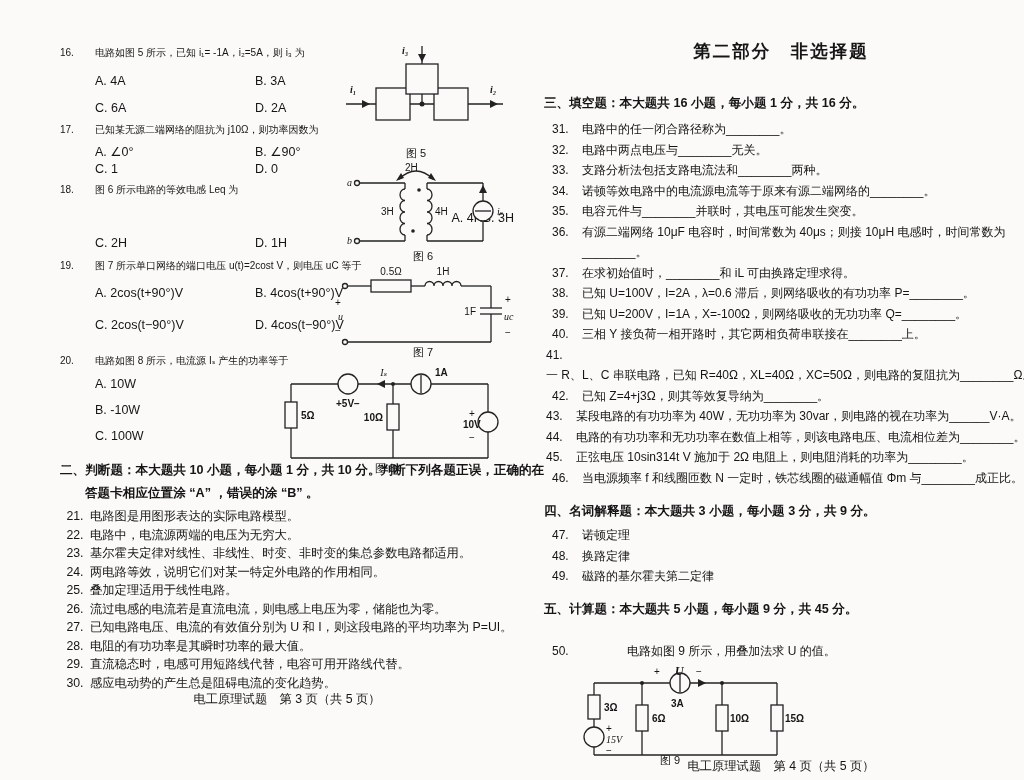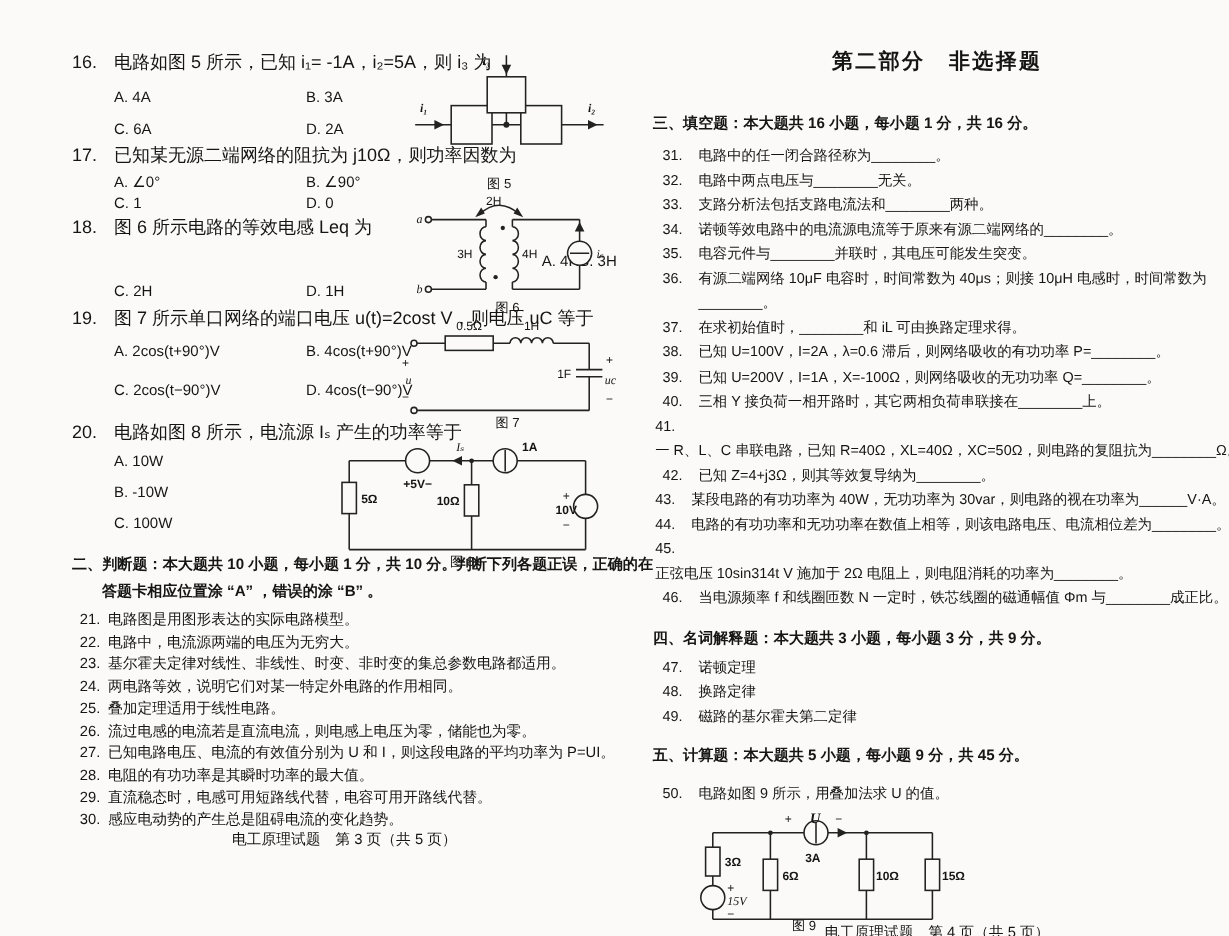--- a/index.html
+++ b/index.html
@@ -6,21 +6,21 @@
   body{
     width:1024px;height:780px;position:relative;overflow:hidden;
     background:#fbfaf8;color:#151515;
     font-family:"Liberation Sans","DejaVu Sans",sans-serif;
   }
   .page{position:absolute;top:0;height:780px;}
   .page-left{left:28px;width:492px;}
   .page-right{left:522px;width:500px;}
   .content-l{padding:45px 6px 0 32px;position:relative;}
   .content-r{padding:40px 4px 0 22px;position:relative;}
-  .qline{display:flex;font-size:15px;line-height:15px;white-space:nowrap;}
+  .qline{display:flex;font-size:10px;line-height:15px;white-space:nowrap;}
   .qnum{width:35px;flex:none;}
   .orow{padding-left:35px;font-size:12.5px;line-height:15px;white-space:nowrap;}
   .o1{display:inline-block;width:160px;}
   .o2{display:inline-block;}
   .sechdr{font-weight:bold;font-size:12.6px;line-height:23px;white-space:nowrap;}
   .sec2b{padding-left:25px;}
   .item{display:flex;font-size:12.3px;line-height:18.5px;height:18.5px;white-space:nowrap;overflow:visible;}
   .item .inum{width:30px;flex:none;}
   .fill-item{display:flex;font-size:12px;line-height:20.5px;white-space:nowrap;padding-left:8px;}
   .fill-item .inum{width:30px;flex:none;}
@@ -329,21 +329,21 @@
           <span class="itext">已知 Z=4+j3Ω，则其等效复导纳为________。</span>
         </div>
       <div class="fill-item" style="padding-left:2px;">
           <span class="inum">43.</span>
           <span class="itext">某段电路的有功功率为 40W，无功功率为 30var，则电路的视在功率为______V·A。</span>
         </div>
       <div class="fill-item" style="padding-left:2px;">
           <span class="inum">44.</span>
           <span class="itext">电路的有功功率和无功功率在数值上相等，则该电路电压、电流相位差为________。</span>
         </div>
-      <div class="fill-item" style="padding-left:2px;flex-direction:column;">
+      <div class="fill-item" style="padding-left:2px;">
           <span class="inum">45.</span>
           <span class="itext">正弦电压 10sin314t V 施加于 2Ω 电阻上，则电阻消耗的功率为________。</span>
         </div>
       <div class="fill-item">
           <span class="inum">46.</span>
           <span class="itext">当电源频率 f 和线圈匝数 N 一定时，铁芯线圈的磁通幅值 Φm 与________成正比。</span>
         </div>
     </div>
 
     <div class="sechdr" style="margin-top:16px;line-height:15px;">四、名词解释题：本大题共 3 小题，每小题 3 分，共 9 分。</div>
@@ -358,21 +358,21 @@
           <span>换路定律</span>
         </div>
       <div class="fill-item">
           <span class="inum">49.</span>
           <span>磁路的基尔霍夫第二定律</span>
         </div>
     </div>
 
     <div class="sechdr" style="margin-top:15px;line-height:15px;">五、计算题：本大题共 5 小题，每小题 9 分，共 45 分。</div>
 
-    <div class="fill-item" style="margin-top:14px;">
+    <div class="fill-item" style="margin-top:24px;gap:45px;">
         <span class="inum">50.</span>
         <span>电路如图 9 所示，用叠加法求 U 的值。</span>
       </div>
 
     <div style="margin-top:4px;margin-left:28px;">
       <svg width="245" height="100" viewBox="0 0 245 100">
         <g>
           <line class="wire" x1="22" y1="18" x2="98" y2="18"></line>
           <line class="wire" x1="118" y1="18" x2="205" y2="18"></line>
           <line class="wire" x1="22" y1="18" x2="22" y2="30"></line>

